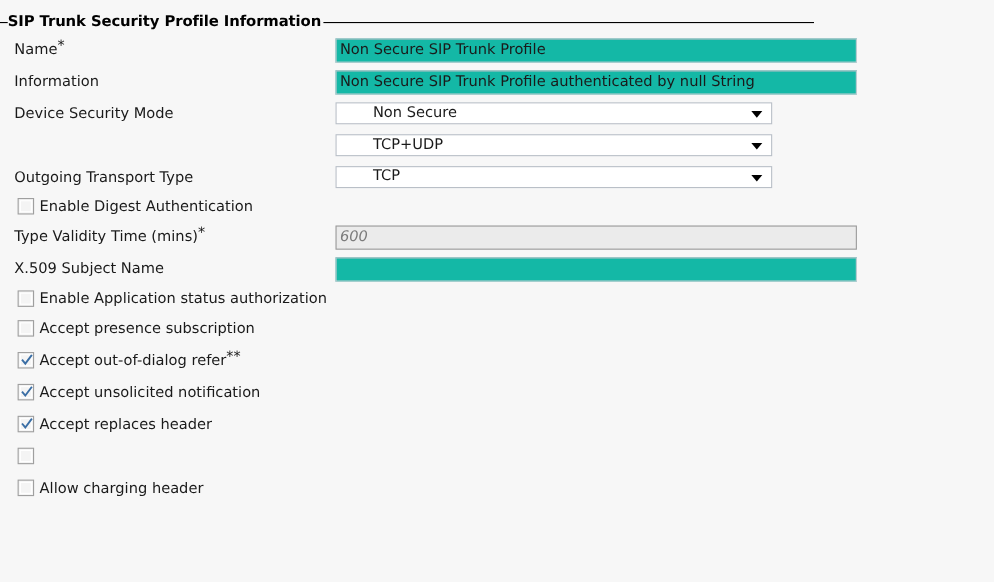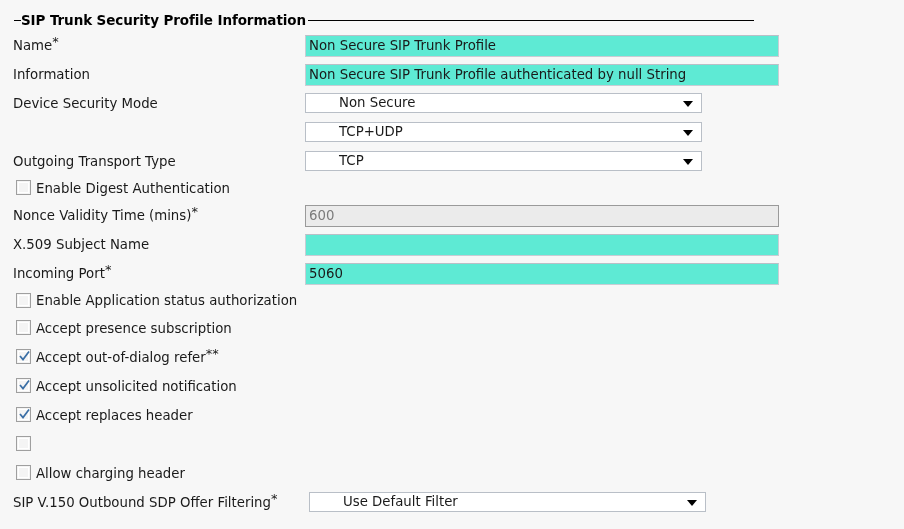--- a/index.html
+++ b/index.html
@@ -15,21 +15,20 @@
     color: #1a1a1a;
     overflow: hidden;
   }
 
   
   .panel {
     position: absolute;
     left: 0;
     top: 11px;
     width: 740px;
-    padding-left: 14px;
   }
   .legend-row {
     position: relative;
     height: 20px;
   }
   .legend-stub {
     position: absolute;
     left: 0;
     top: 9px;
     width: 7px;
@@ -89,32 +88,33 @@
   
   .txt {
     position: absolute;
     left: 305px;
     top: 4px;
     width: 466px;
     height: 16px;
     padding: 2px 3px;
     border: 1px solid #c8cdd4;
     border-top-color: #b9bfc7;
-    background: #5eead4;
+    background: #14b8a6;
     font-family: "DejaVu Sans", "Liberation Sans", sans-serif;
     font-size: 13.3px;
     color: #1a1a1a;
     line-height: 16px;
     box-sizing: content-box;
     outline: none;
   }
   .txt.disabled {
     background: #ebebeb;
     border: 1px solid #9a9a9a;
     color: #7b7b7b;
+    font-style: italic;
   }
 
   .sel {
     position: absolute;
     left: 305px;
     top: 4px;
     width: 397px;
     height: 20px;
     border: 1px solid #b9bfc7;
     background: #ffffff;
@@ -228,36 +228,30 @@
 
   <div class="row cb">
     <span class="cbox">
       <span class="inner"></span>
     </span>
     <span class="cb-inline-label">Enable Digest Authentication</span>
   </div>
 
   <div class="row">
     <span class="label">
-      <span>Nonce Validity Time (mins)</span><span class="star">*</span>
+      <span>Type Validity Time (mins)</span><span class="star">*</span>
     </span>
     <input class="txt disabled" type="text" disabled="" value="600" style="">
   </div>
 
   <div class="row">
     <span class="label">X.509 Subject Name</span>
     <input class="txt" type="text" value="" style="">
   </div>
 
-  <div class="row">
-    <span class="label">
-      <span>Incoming Port</span><span class="star">*</span>
-    </span>
-    <input class="txt" type="text" value="5060" style="">
-  </div>
 
   <div class="row cb" style="height:26px">
     <span class="cbox" style="top:5px">
       <span class="inner"></span>
     </span>
     <span class="cb-inline-label" style="line-height:26px">Enable Application status authorization</span>
   </div>
 
   <div class="row cb" style="height:29px">
     <span class="cbox" style="top:6px">
@@ -304,23 +298,14 @@
     </span>
   </div>
 
   <div class="row cb" style="height:29px">
     <span class="cbox" style="top:6px">
       <span class="inner"></span>
     </span>
     <span class="cb-inline-label" style="line-height:29px">Allow charging header</span>
   </div>
 
-  <div class="row">
-    <span class="label">
-      <span>SIP V.150 Outbound SDP Offer Filtering</span><span class="star">*</span>
-    </span>
-    <div class="sel" style="left:309px">
-      <span class="val">Use Default Filter</span>
-      <span class="arrow"></span>
-    </div>
-  </div>
 
 </div>
 
 </body></html>

